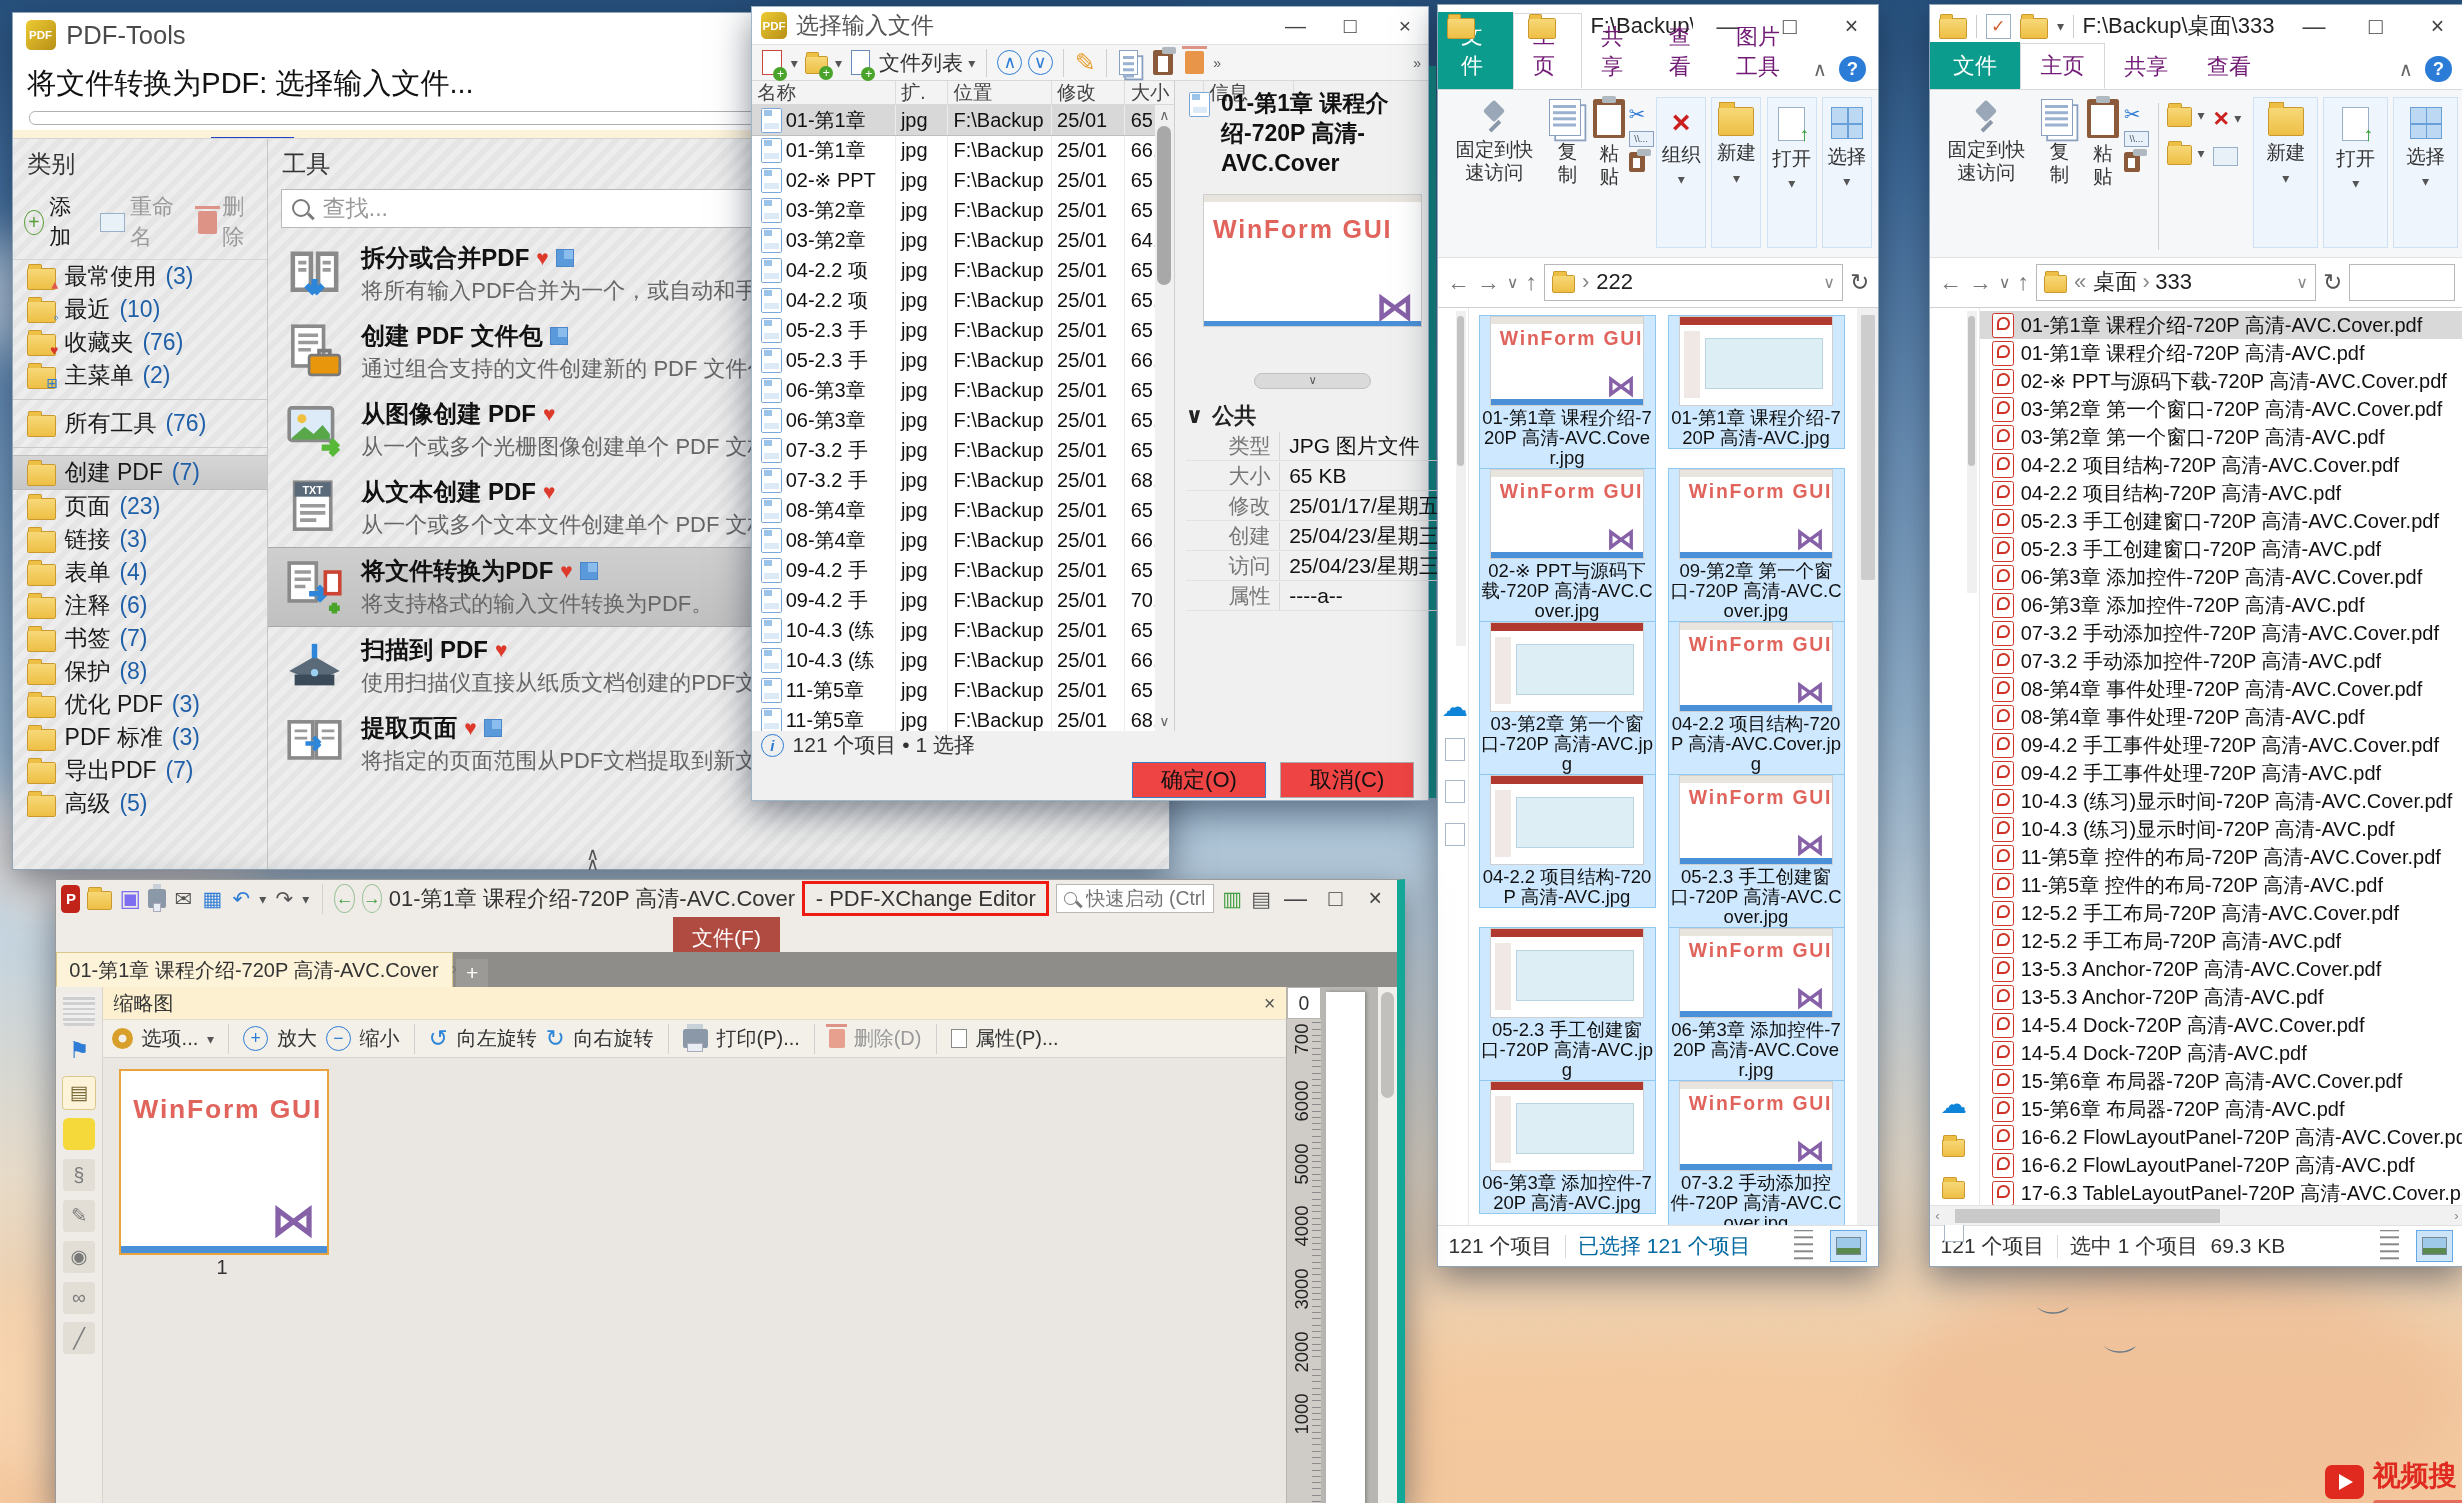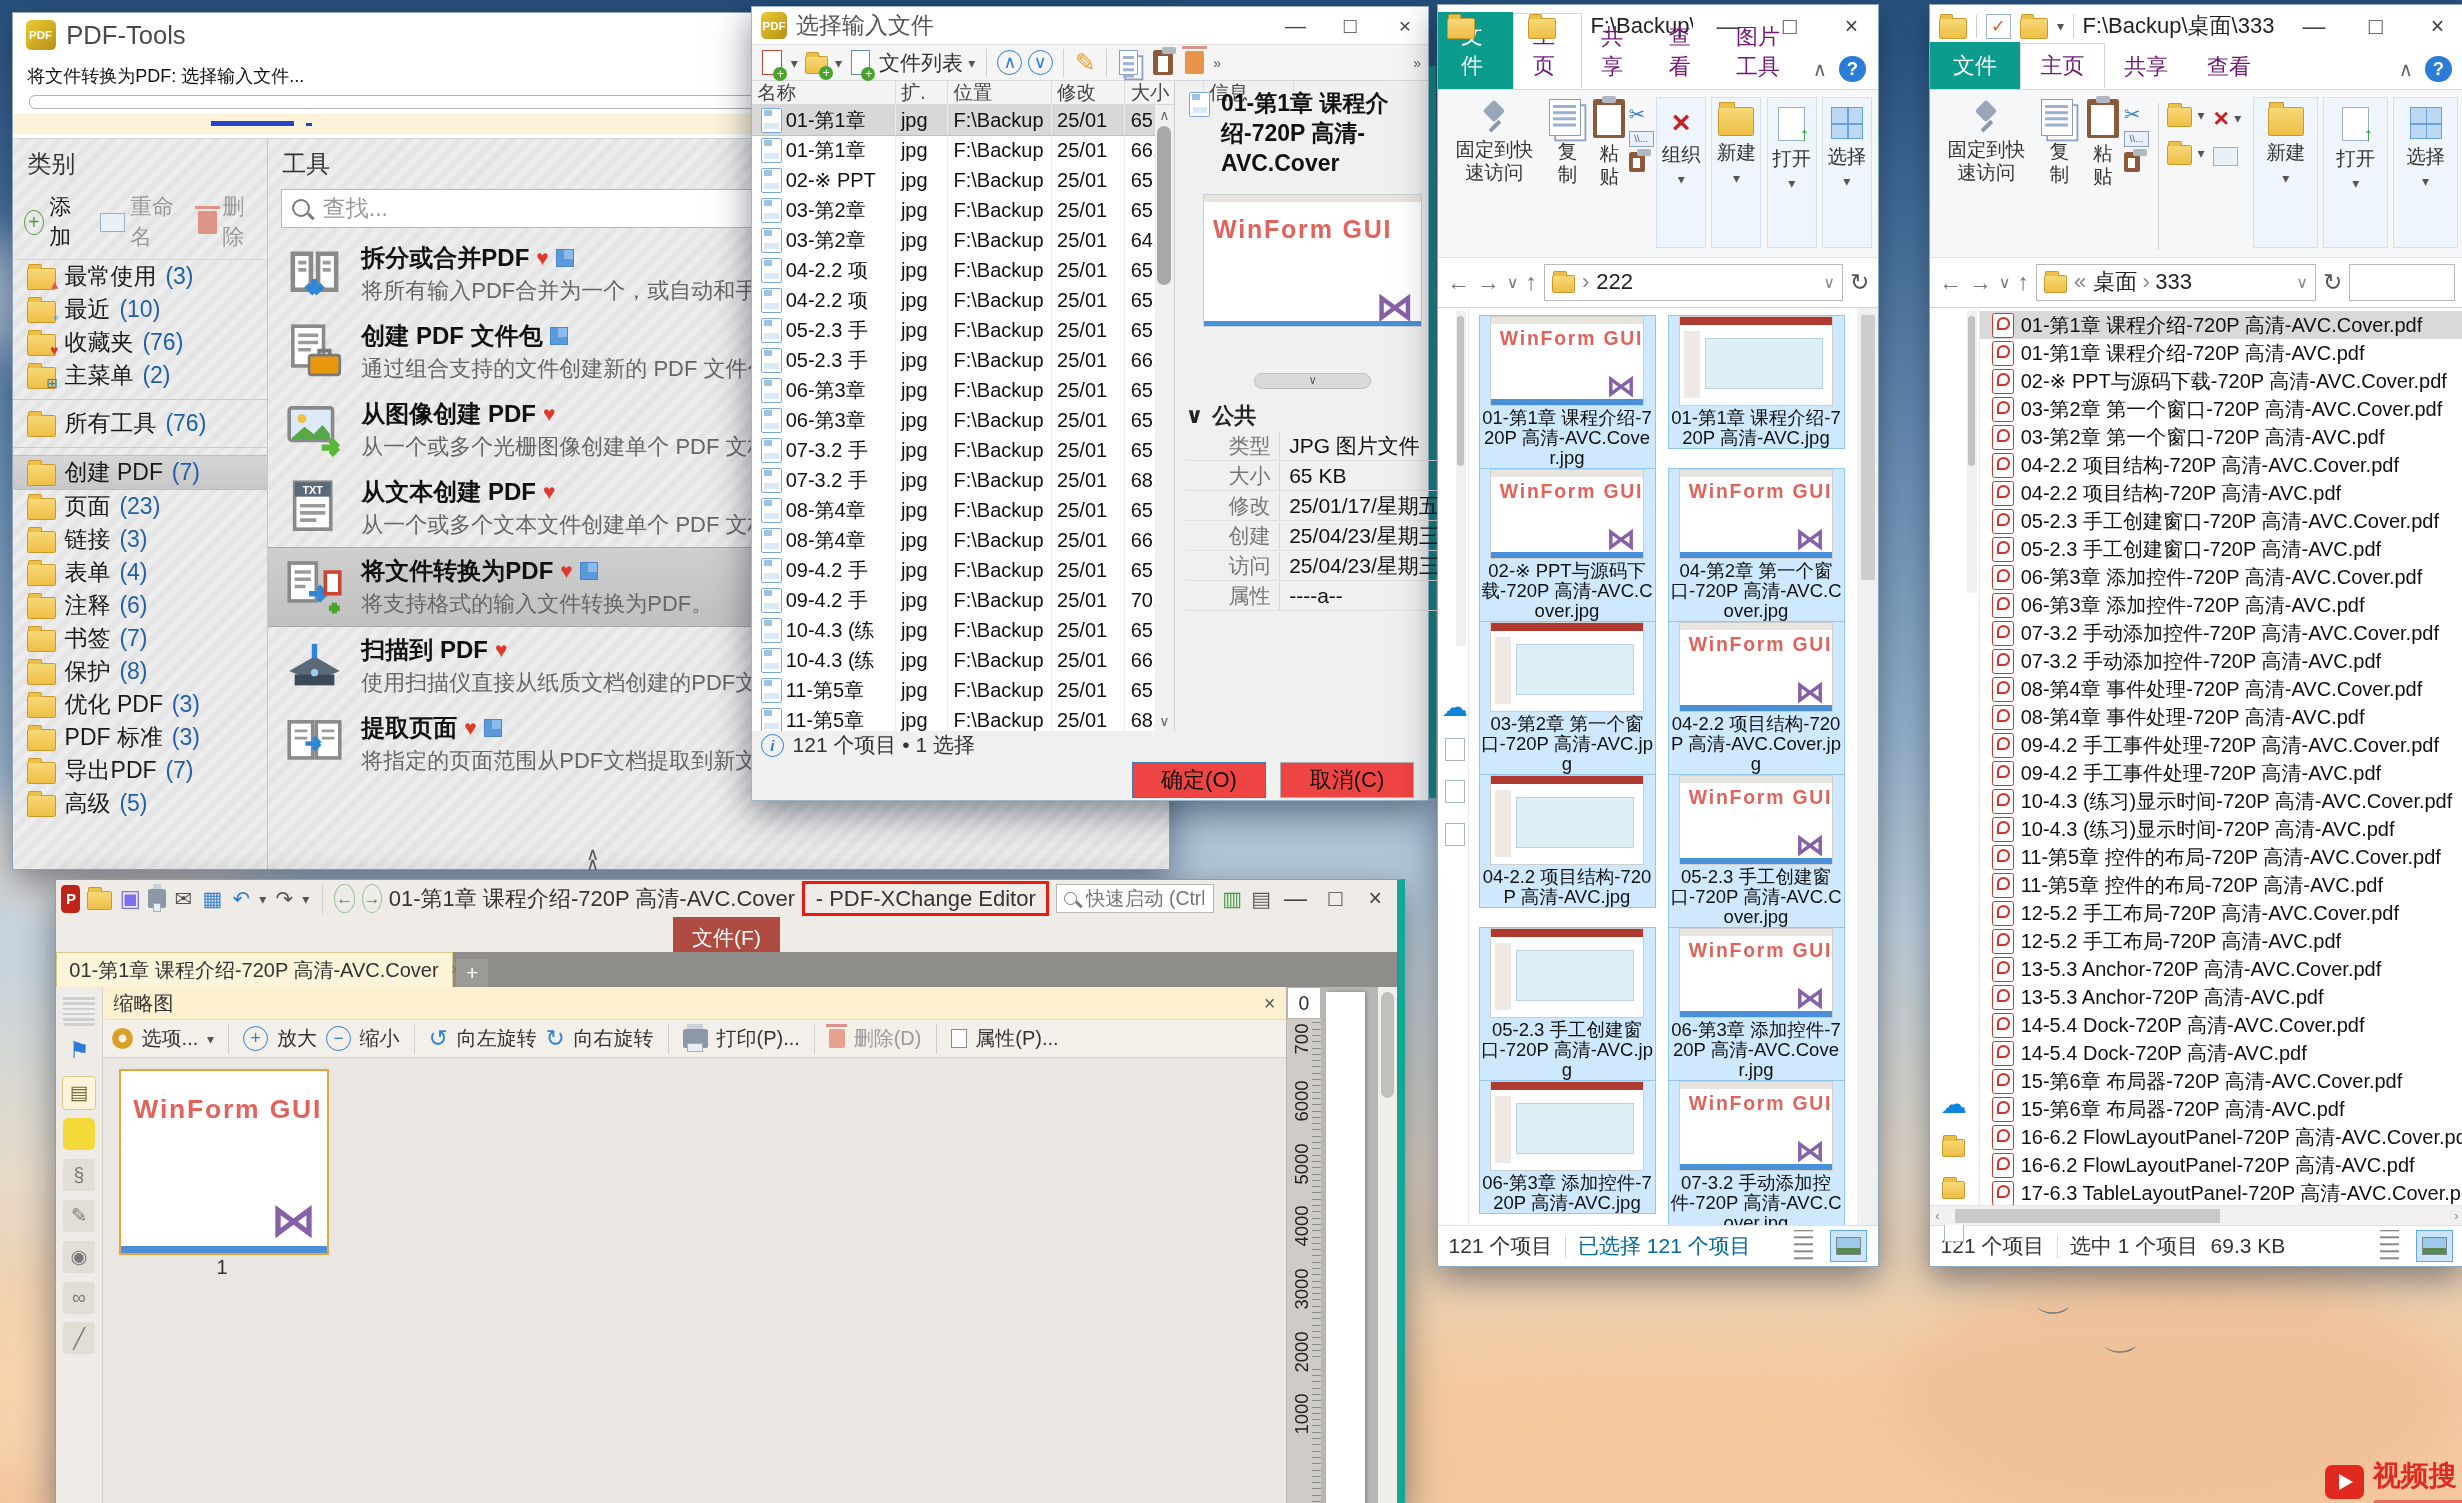--- a/index.html
+++ b/index.html
@@ -17,21 +17,21 @@
     border:0.9px solid #c9992e;border-radius:1.8px;flex:none;margin-top:4.4px;}
   .folder-ic::before{content:"";position:absolute;top:-5.3px;left:0;width:11.5px;height:4.4px;background:#eebf45;border:0.9px solid #c9992e;border-bottom:none;border-radius:1.8px 1.8px 0 0;}
   .lens{position:relative;width:14px;height:14px;border:2.6px solid #7a7a7a;border-radius:50%;flex:none;}
   .lens::after{content:"";position:absolute;width:8px;height:2.6px;background:#7a7a7a;transform:rotate(45deg);right:-7px;bottom:-1.8px;}
   .vsep{width:0.9px;align-self:stretch;background:#d0d0d0;margin:3.5px 5.3px;}
 
   
   #pdftools{left:12.3px;top:12.3px;width:1156px;height:856px;background:#fff;border:0.9px solid #8fa5b8;}
   .pt-title{height:44px;display:flex;align-items:center;gap:10.6px;padding-left:12.3px;}
   .pt-title-text{font-size:25.6px;color:#4a4a4a;}
-  .pt-status{font-size:18px;color:#111;padding:7px 14px 5.3px;}
+  .pt-status{font-size:29px;color:#111;padding:7px 14px 5.3px;}
   .pt-progress{margin:1.8px 16px 0;height:11.5px;border:0.9px solid #b0b0b0;border-radius:6.2px;background:#fff;}
   .pt-band{height:19.4px;background:#fcf3da;position:relative;margin-top:5.3px;}
   .pt-band .marq{position:absolute;left:198px;top:7px;width:83px;height:4.4px;background:#2742c8;}
   .pt-band .marq-dot{position:absolute;left:293px;top:8.8px;width:6.2px;height:3.5px;background:#2742c8;}
   .pt-body{position:absolute;top:125px;left:0;right:0;bottom:0;display:flex;
     background:repeating-linear-gradient(135deg,#ededed 0 6.2px,#e5e5e5 6.2px 12.3px);border-top:0.9px solid #d5d5d5;}
   .pt-left{width:254px;border-right:0.9px solid #c6c6c6;display:flex;flex-direction:column;}
   .panel-head{font-size:24px;color:#333;padding:8.8px 14px 5.3px;}
   .cat-toolbar{display:flex;align-items:center;gap:5.3px;padding:7px 10.6px;font-size:22px;border-bottom:0.9px solid #d5d5d5;}
   .plus-circ{width:23px;height:23px;border:1.8px solid #5a9e3a;border-radius:50%;color:#5a9e3a;font-size:19.4px;line-height:19.4px;display:flex;align-items:center;justify-content:center;}
@@ -944,21 +944,21 @@
               </div>
               <div class="ex1-cap">02-※ PPT与源码下载-720P 高清-AVC.Cover.jpg</div>
             </div>
           </div>
           <div class="ex1-cell">
             <div class="ex1-tw selected">
               <div class="thumb cov">
                 <span class="cov-txt">WinForm GUI</span>
                 <span class="cov-logo">⋈</span>
               </div>
-              <div class="ex1-cap">04-第2章 第一个窗口-720P 高清-AVC.Cover.jpg</div>
+              <div class="ex1-cap">09-第2章 第一个窗口-720P 高清-AVC.Cover.jpg</div>
             </div>
           </div>
           <div class="ex1-cell">
             <div class="ex1-tw selected">
               <div class="thumb sld">
                 <i class="sld-side"></i>
               </div>
               <div class="ex1-cap">03-第2章 第一个窗口-720P 高清-AVC.jpg</div>
             </div>
           </div>

